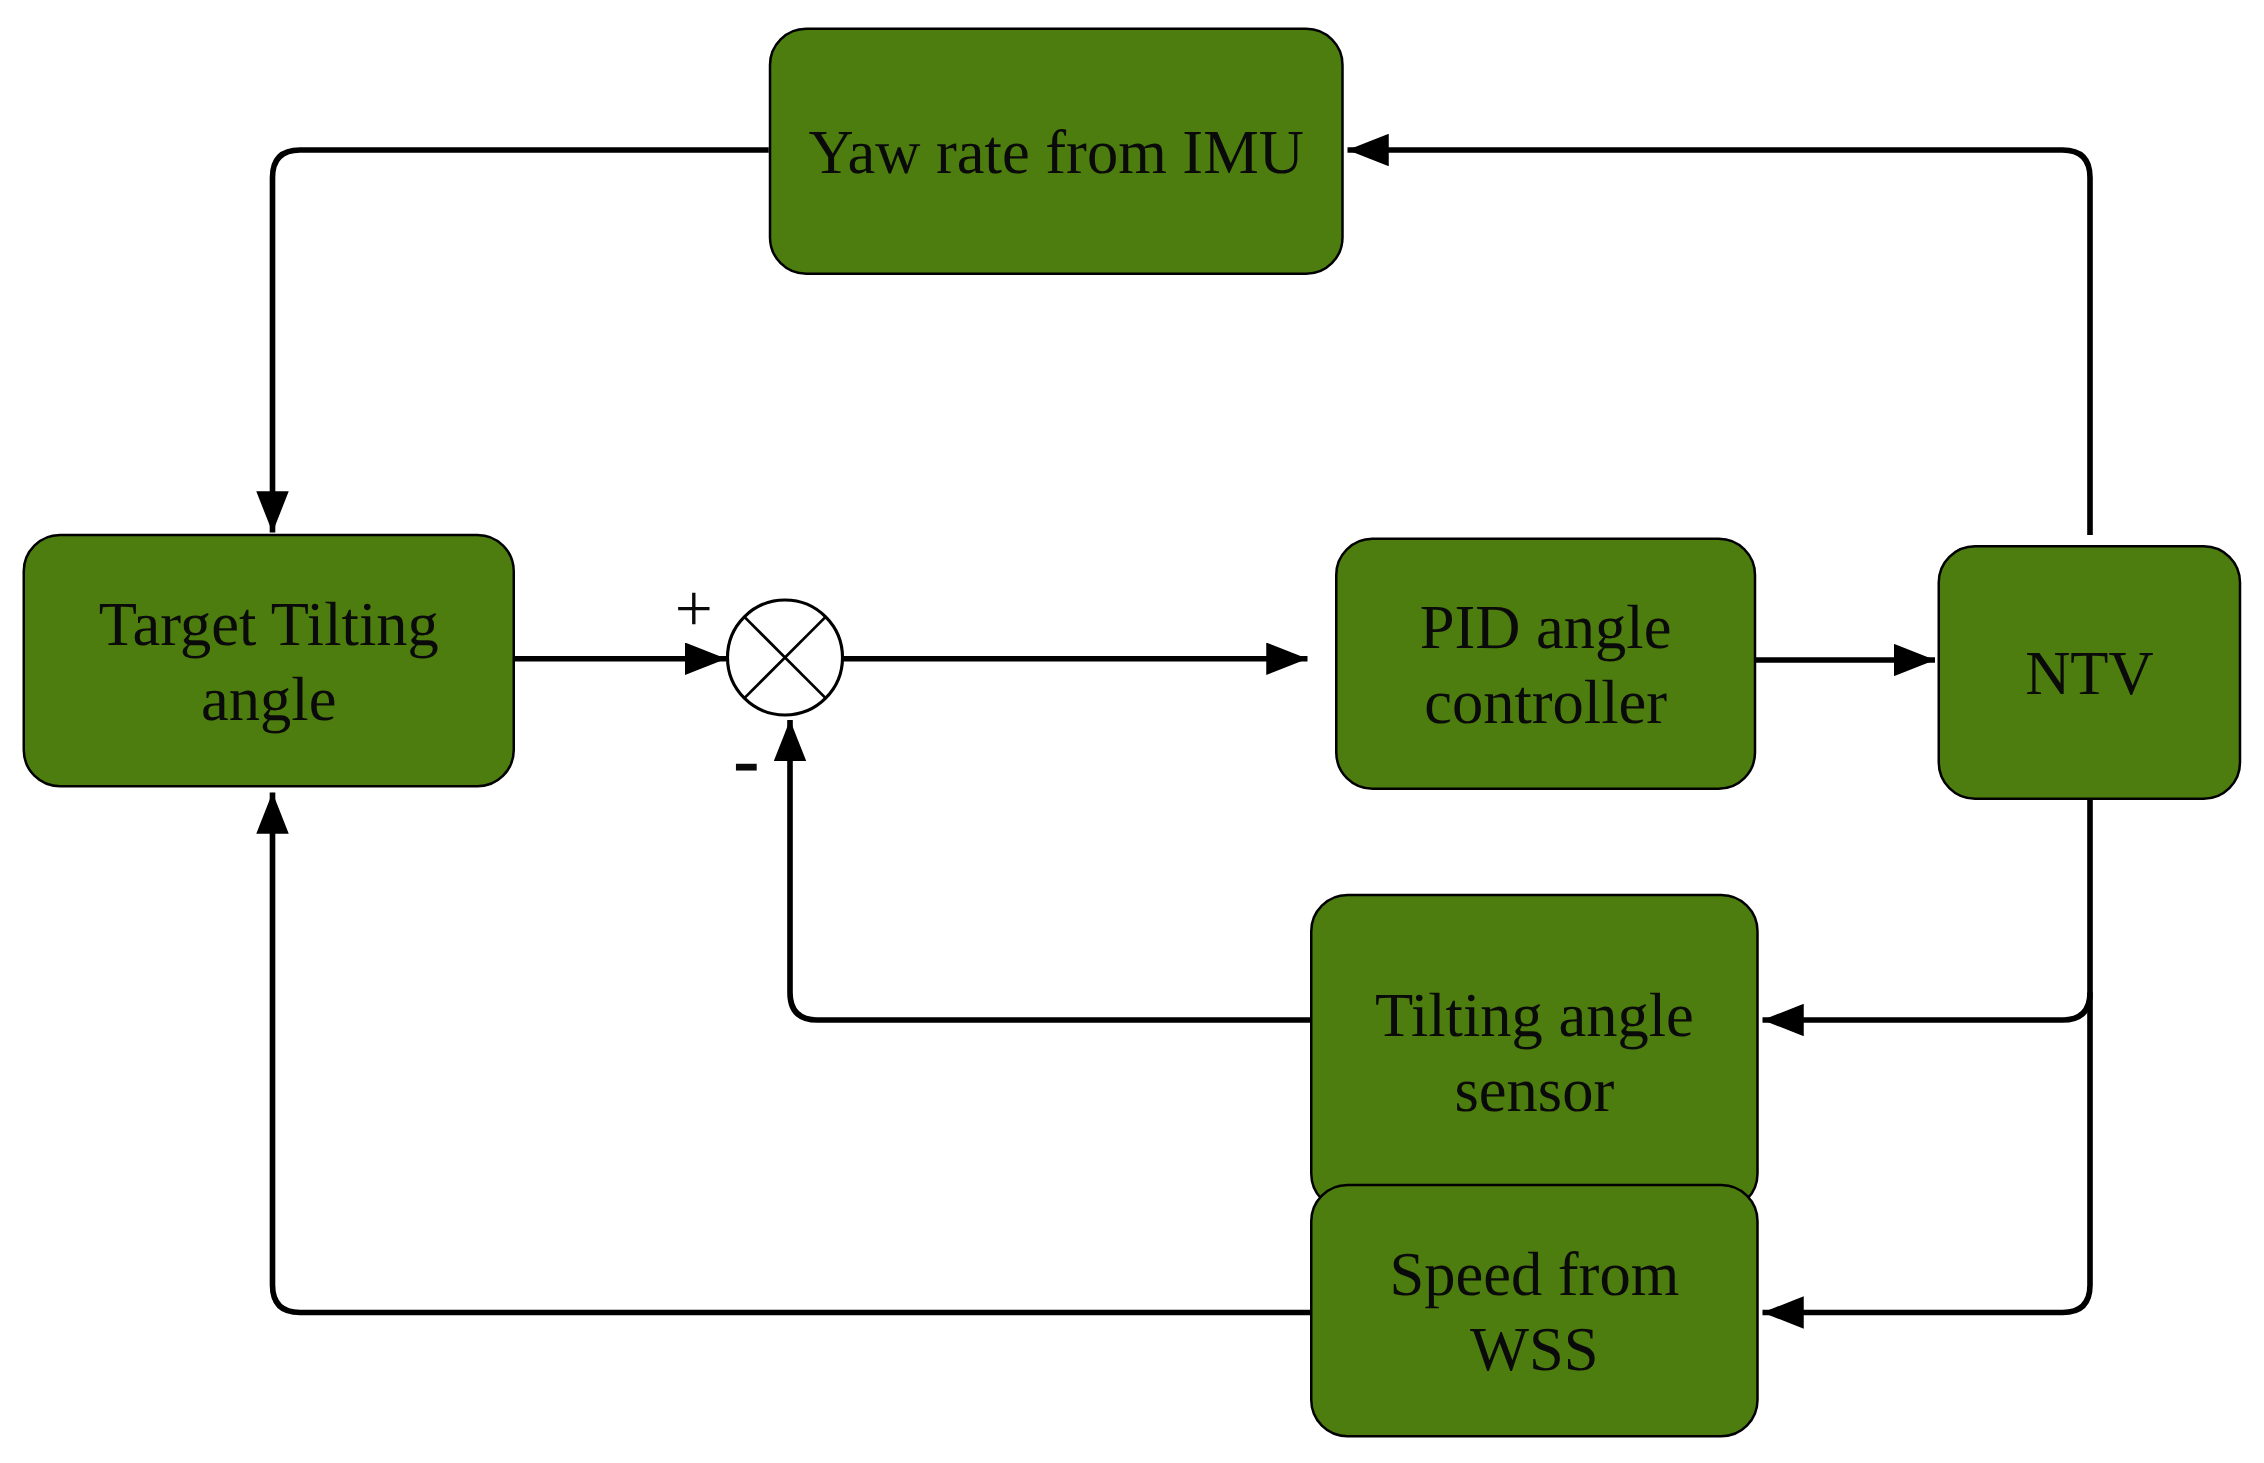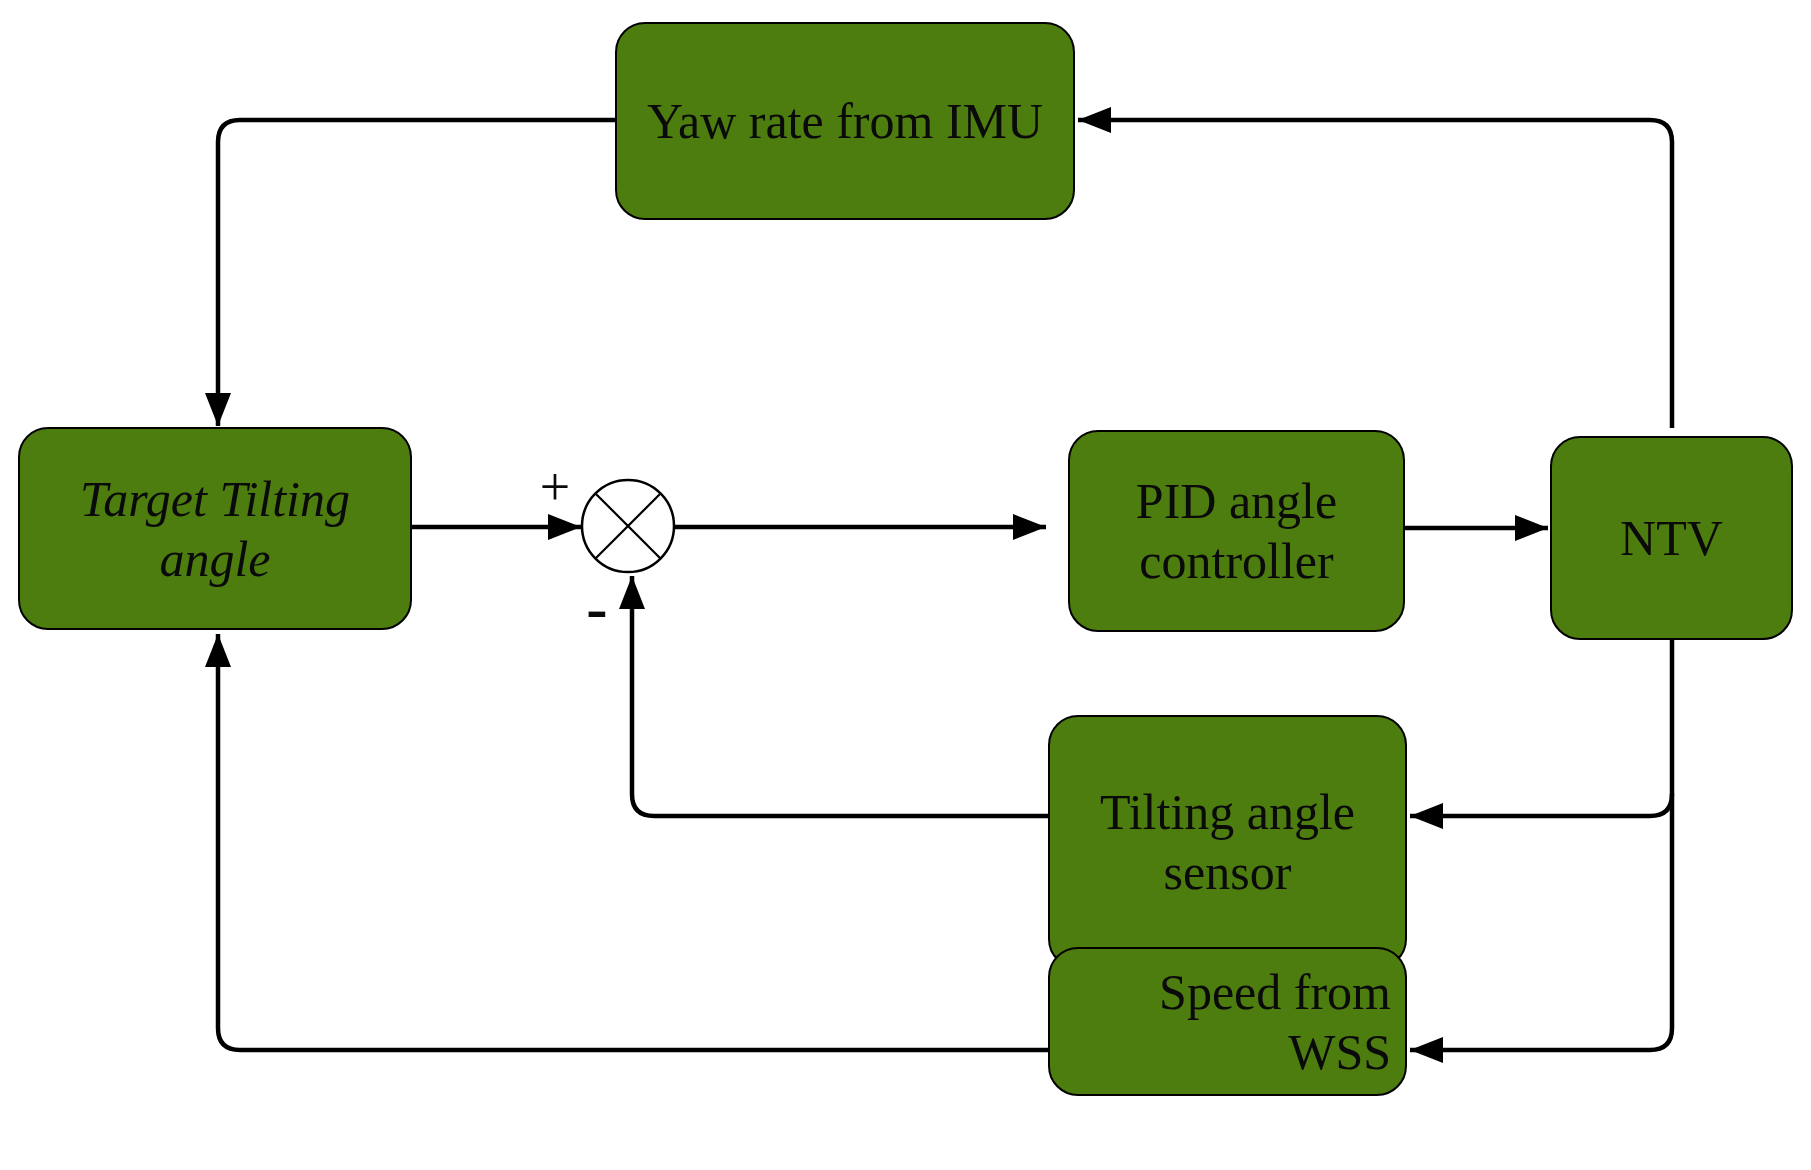--- a/index.html
+++ b/index.html
@@ -86,36 +86,36 @@
       <circle cx="628" cy="526" r="46" fill="#ffffff" stroke="#000000" stroke-width="2.5"></circle>
       <line x1="595.5" y1="493.5" x2="660.5" y2="558.5" stroke="#000000" stroke-width="2.2"></line>
       <line x1="660.5" y1="493.5" x2="595.5" y2="558.5" stroke="#000000" stroke-width="2.2"></line>
     </g>
   </svg>
 
   <div class="node" style="left:615px; top:22px; width:460px; height:198px;">
     <span>Yaw rate from IMU</span>
   </div>
 
-  <div class="node" style="left:18px; top:427px; width:394px; height:203px;font-style:italic;">
+  <div class="node" style="left:18px; top:427px; width:394px; height:203px;">
     <span>Target Tilting angle</span>
   </div>
 
   <div class="node" style="left:1068px; top:430px; width:337px; height:202px;">
     <span>PID angle controller</span>
   </div>
 
   <div class="node" style="left:1550px; top:436px; width:243px; height:204px;font-family:Liberation Serif, serif;">
     <span>NTV</span>
   </div>
 
   <div class="node" style="left:1048px; top:715px; width:359px; height:254px;">
     <span>Tilting angle sensor</span>
   </div>
 
-  <div class="node" style="left:1048px; top:947px; width:359px; height:149px;text-align:right;">
+  <div class="node" style="left:1048px; top:947px; width:359px; height:203px;">
     <span>Speed from WSS</span>
   </div>
 
   <div class="sign" style="left:555px; top:487px;">+</div>
   <div class="sign sign-minus" style="left:597px; top:608px;">-</div>
 
 </div>
 
 </body></html>

